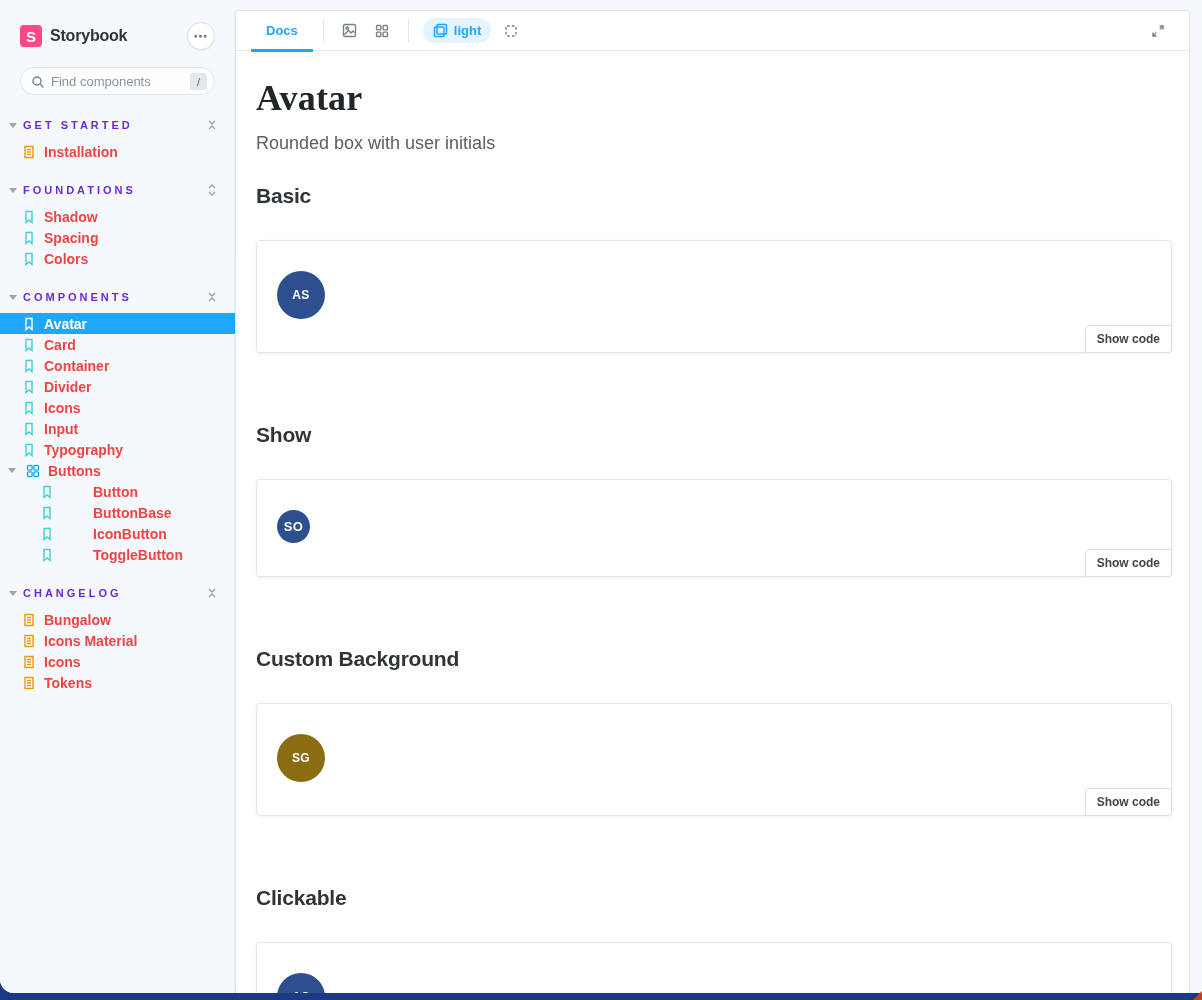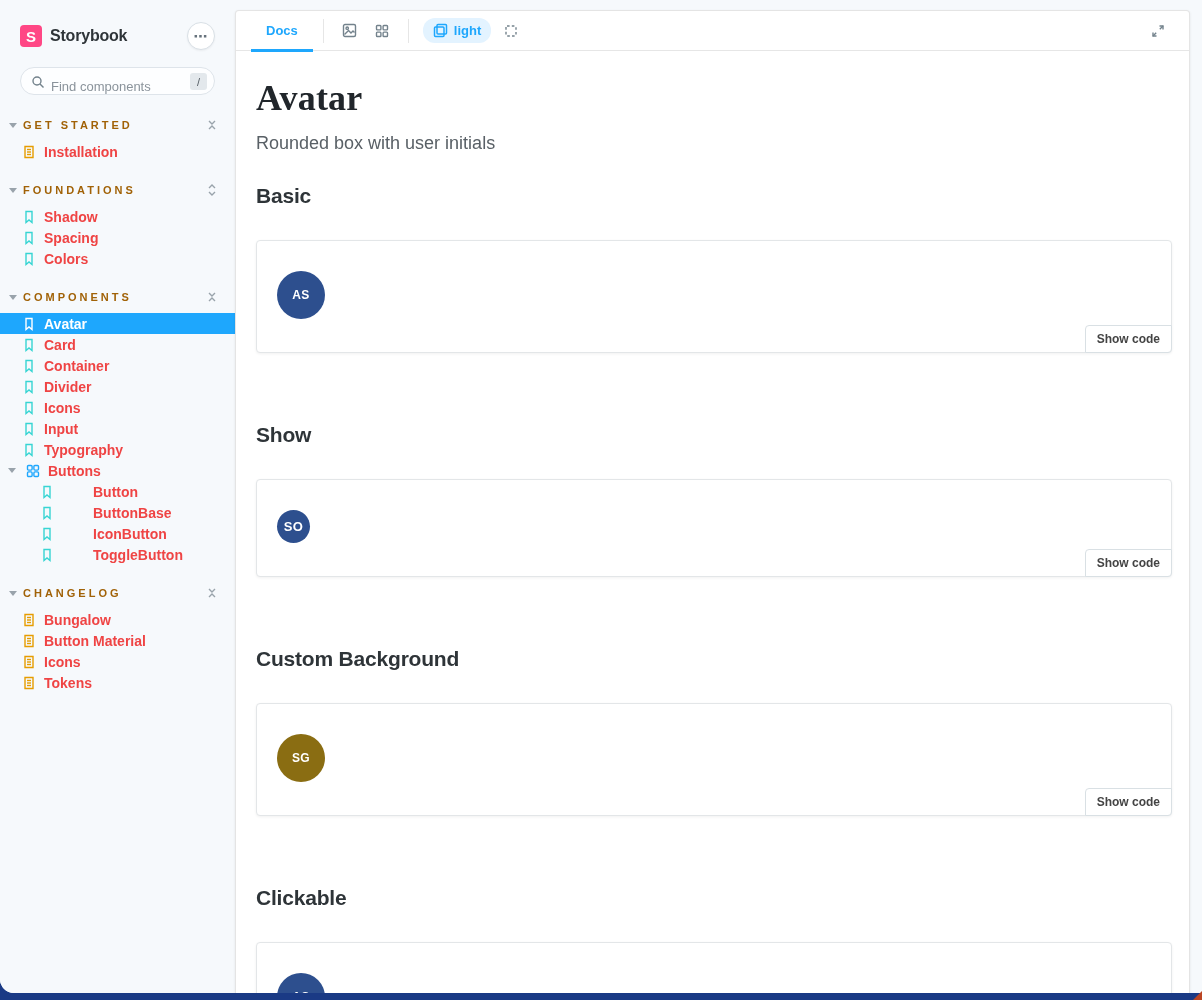--- a/index.html
+++ b/index.html
@@ -31,33 +31,33 @@
   }
   .brand-title { font-size:16px; font-weight:700; color:#2E3438; letter-spacing:-0.2px; }
   .menu-btn {
     width:28px; height:28px; border-radius:50%; background:#fff; border:1px solid #D9E0E6;
     display:flex; align-items:center; justify-content:center; color:#66727C; font-size:14px; font-weight:700;
     box-shadow:0 1px 2px rgba(0,0,0,0.05); cursor:pointer; letter-spacing:1px;
   }
   .search-wrap { padding:0 20px; margin-top:15px; }
   .search-box {
     position:relative; height:28px; background:#FDFEFF; border:1px solid #DEE4EA; border-radius:16px;
-    display:flex; align-items:flex-end; padding:0 28px 0 30px;
+    display:flex; align-items:center; padding:0 28px 0 30px;
   }
   .search-box svg { position:absolute; left:10px; top:7px; }
   .search-input { border:none; outline:none; background:transparent; width:100%; font-size:13px; color:#333; }
   .search-input::placeholder { color:#8A939B; }
   .search-kbd {
     position:absolute; right:7px; top:5px; width:17px; height:17px; background:#E3E8EC; border-radius:3px;
     font-size:11px; color:#545C63; display:flex; align-items:center; justify-content:center;
   }
   .nav { margin-top:20px; }
   .section-header {
     height:20px; margin:18px 0 6px; padding:0 16px 0 9px;
-    display:flex; align-items:center; color:#a16207;
+    display:flex; align-items:center; color:#6d28d9;
   }
   .nav > .section-header:first-child { margin-top:0; }
   .sec-caret {
     width:0; height:0; border-left:4px solid transparent; border-right:4px solid transparent;
     border-top:5px solid #99A3AB; margin-right:6px; flex:none;
   }
   .section-label { font-size:11px; font-weight:700; letter-spacing:3px; flex:1; cursor:pointer; }
   .section-action { flex:none; display:flex; cursor:pointer; }
   .row {
     height:21px; display:flex; align-items:center; gap:8px; padding-left:22px;
@@ -309,21 +309,21 @@
           </svg>
         <span>Bungalow</span>
       </div>
       <div class="row">
         <svg class="ic ic-docs" width="14" height="14" viewBox="0 0 14 14">
             <path d="M3 1.5h8v11H3z"></path>
             <line x1="5" y1="4.5" x2="9" y2="4.5"></line>
             <line x1="5" y1="7" x2="9" y2="7"></line>
             <line x1="5" y1="9.5" x2="9" y2="9.5"></line>
           </svg>
-        <span>Button Material</span>
+        <span>Icons Material</span>
       </div>
       <div class="row">
         <svg class="ic ic-docs" width="14" height="14" viewBox="0 0 14 14">
             <path d="M3 1.5h8v11H3z"></path>
             <line x1="5" y1="4.5" x2="9" y2="4.5"></line>
             <line x1="5" y1="7" x2="9" y2="7"></line>
             <line x1="5" y1="9.5" x2="9" y2="9.5"></line>
           </svg>
         <span>Icons</span>
       </div>

